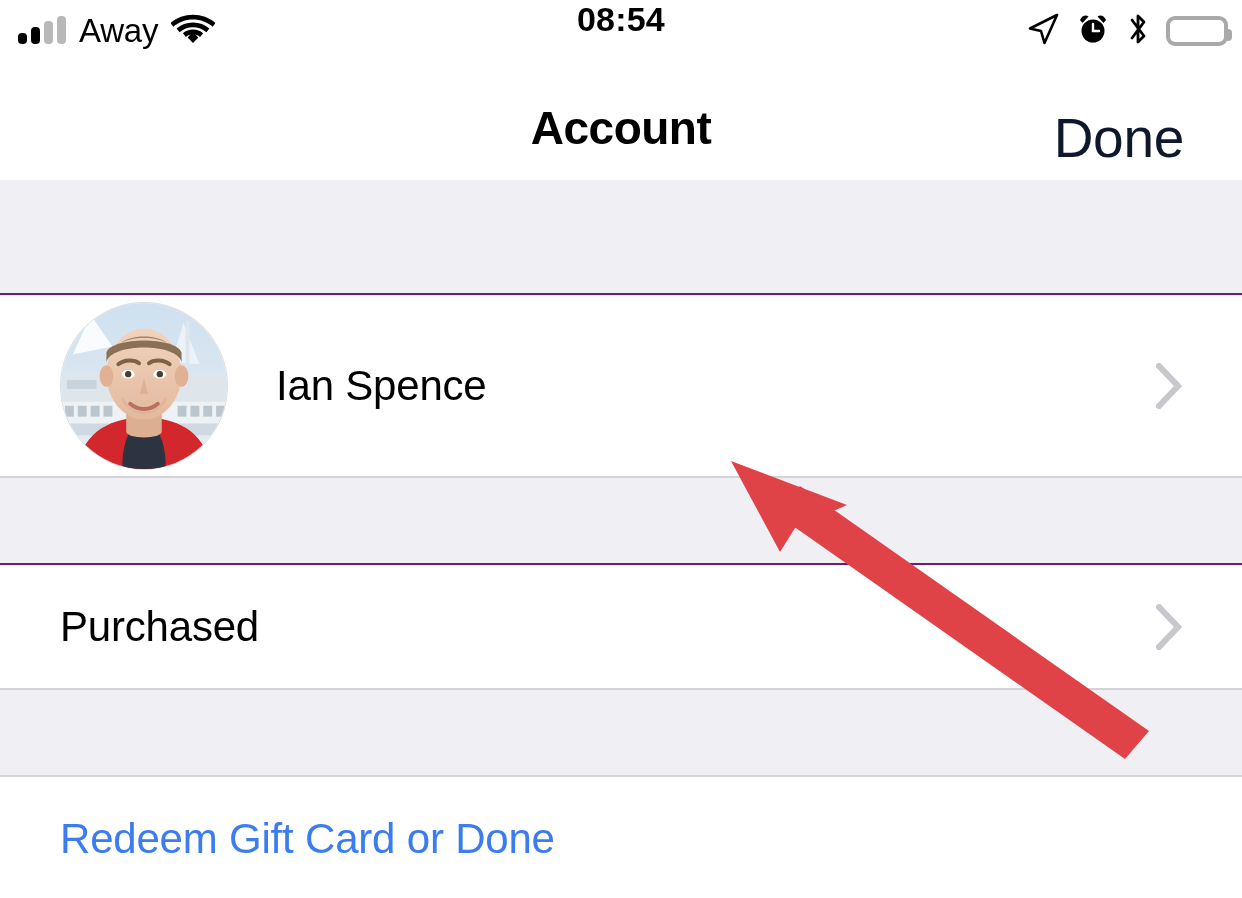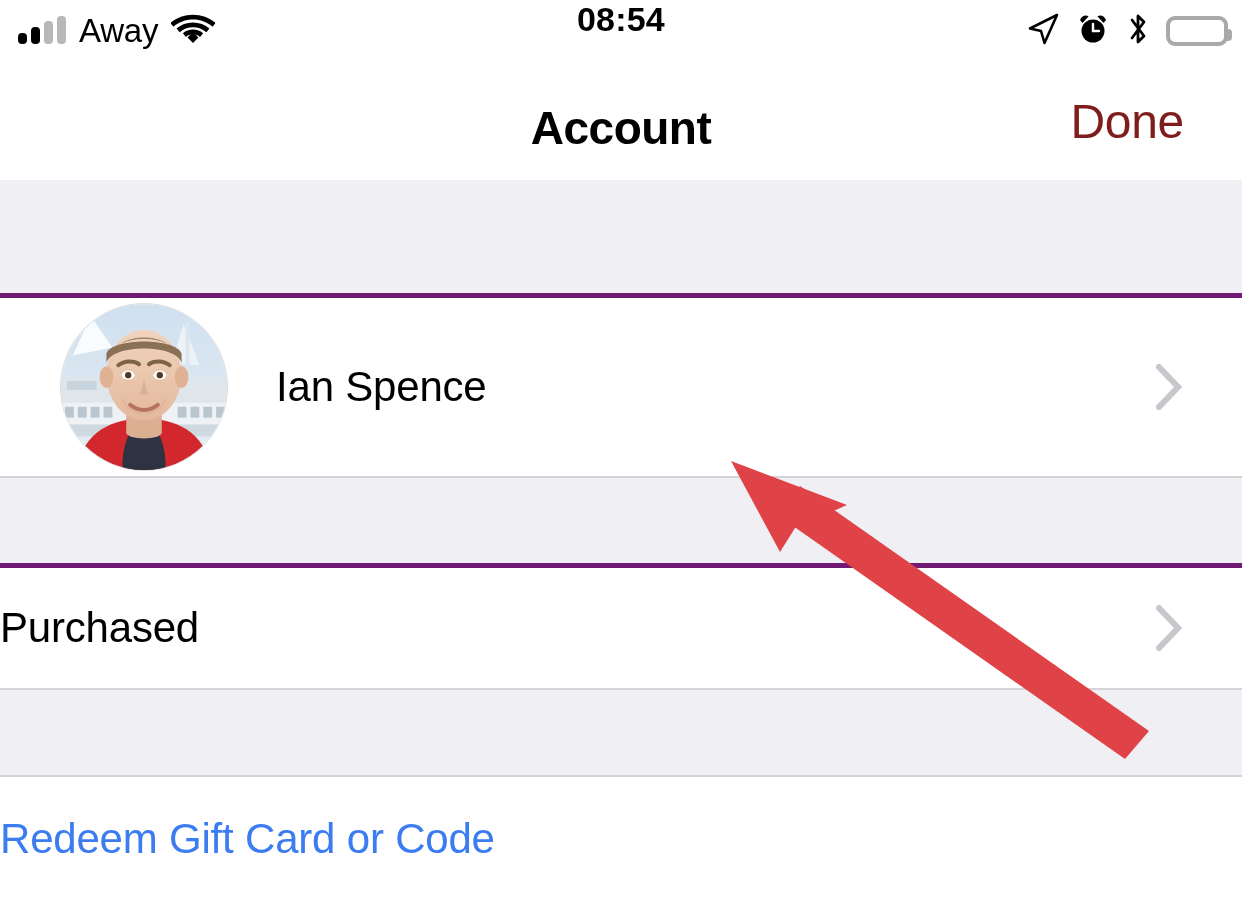--- a/index.html
+++ b/index.html
@@ -130,47 +130,47 @@
     align-items: center;
     justify-content: center;
     font-size: 46px;
     font-weight: bold;
     color: #000000;
     letter-spacing: -0.5px;
   }
   .nav-done {
     position: absolute;
     right: 58px;
-    top: 0;
+    top: 17px;
     height: 118px;
     display: flex;
     align-items: center;
-    font-size: 48px;
-    color: #7f1d1d;
+    font-size: 55px;
+    color: #0f172a;
     letter-spacing: -0.3px;
     cursor: pointer;
   }
 
   
   .table-view {
     position: absolute;
     top: 180px; left: 0;
     width: 1242px;
     height: 718px;
     background: #efeff4;
   }
   .gap {
     background: #efeff4;
     width: 100%;
   }
   .row {
     position: relative;
     background: #ffffff;
     box-sizing: border-box;
-    border-top: 5px solid #701a75;
+    border-top: 2px solid #701a75;
     border-bottom: 2px solid #d3d3d8;
     display: flex;
     align-items: center;
     cursor: pointer;
   }
   .row.plain {
     border-top: 2px solid #d3d3d8;
     border-bottom: none;
   }
   .avatar {
@@ -185,21 +185,21 @@
     border: 1px solid #dcdcdc;
     box-sizing: border-box;
   }
   .avatar svg { display: block; width: 100%; height: 100%; }
   .row-label {
     font-size: 42px;
     color: #000000;
     letter-spacing: -0.2px;
   }
   .row-label.profile { margin-left: 276px; }
-  .row-label.indent { }
+  .row-label.indent { margin-left: 60px; }
   .row-label.link { color: #3b7cf0; }
   .chevron {
     position: absolute;
     right: 60px;
     top: 50%;
     transform: translateY(-50%);
     width: 26px;
     height: 46px;
   }
   .chevron svg { display: block; }
@@ -353,21 +353,21 @@
       <span class="chevron">
         <svg width="26" height="46" viewBox="0 0 26 46">
           <path d="M3 3 L22 23 L3 43" fill="none" stroke="#c7c7cc" stroke-width="6" stroke-linecap="square" stroke-linejoin="miter"></path>
         </svg>
       </span>
     </div>
 
     <div class="gap" style="height:85px"></div>
 
     <div class="row plain" style="height:125px">
-      <span class="row-label indent link">Redeem Gift Card or Code</span>
+      <span class="row-label indent link">Redeem Gift Card or Done</span>
     </div>
 
   </div>
 
   <svg class="annotation" viewBox="0 0 1242 898">
     <g fill="#e04347">
       <path d="M1149 731 L1125 759 L776 514 L800 486 Z"></path>
       <path d="M731 461 L847 505 L795 528 L780 552 Z"></path>
     </g>
   </svg>

